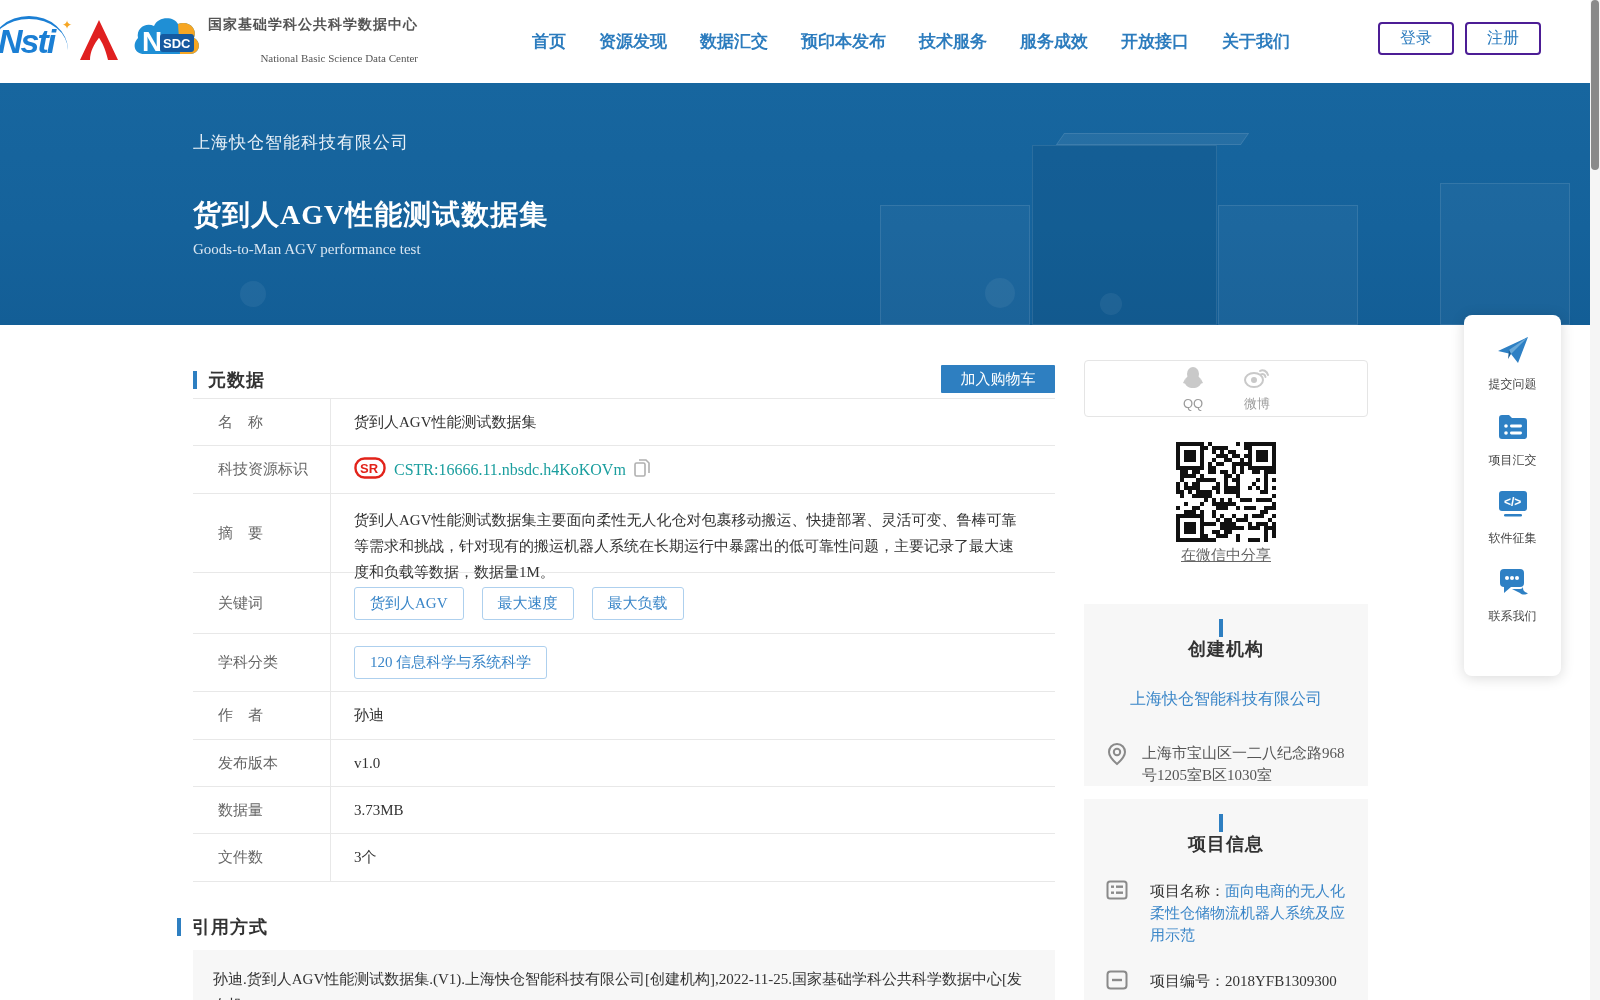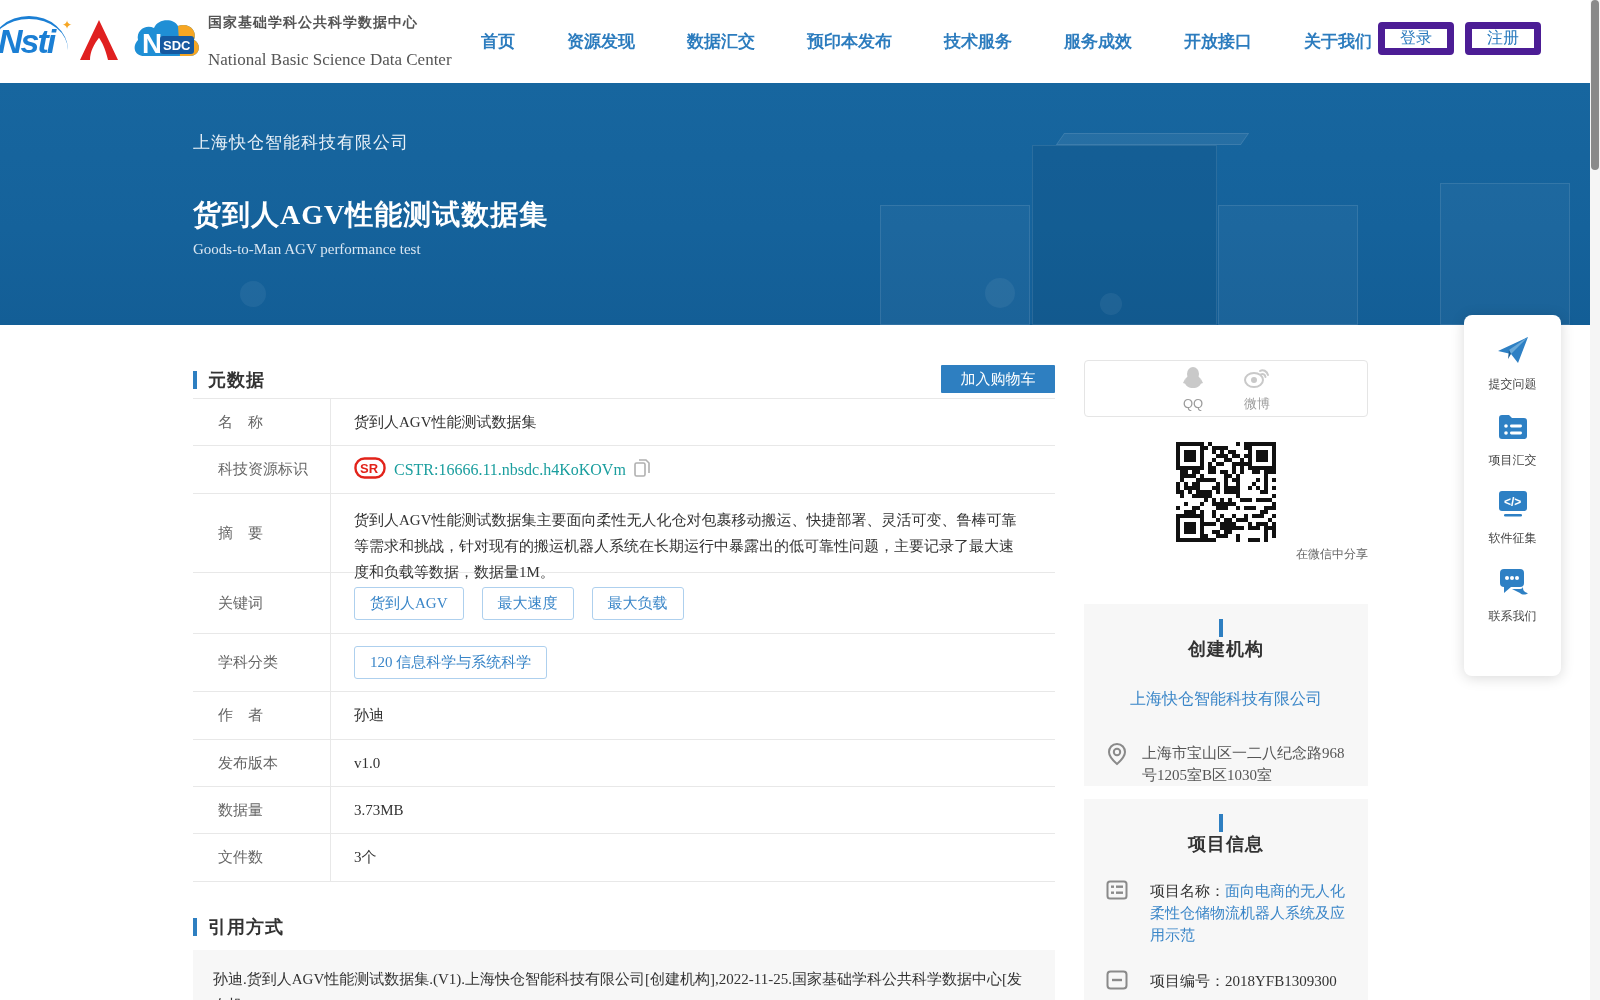--- a/index.html
+++ b/index.html
@@ -12,27 +12,27 @@
   .logo-nsti { position:absolute; left:-10px; top:16px; width:80px; height:50px; }
   .nsti-text { font-family:"Liberation Sans",sans-serif; font-style:italic; font-weight:bold;
                font-size:34px; color:#1b7fd4; letter-spacing:-2px; position:absolute; left:8px; top:6px; }
   .nsti-swoosh { position:absolute; left:0px; top:0px; width:78px; height:34px;
                  border-top:3px solid #1b7fd4; border-radius:50% 50% 0 0 / 100% 100% 0 0; }
   .nsti-star { position:absolute; right:-2px; top:2px; color:#f6a623; font-size:12px; font-family:"Liberation Sans",sans-serif;}
   .logo-red { position:absolute; left:78px; top:18px; }
   .logo-nsdc { position:absolute; left:130px; top:14px; display:flex; align-items:center; }
   .nsdc-text { margin-left:6px; }
   .nsdc-cn { font-size:14px; font-weight:bold; color:#555; letter-spacing:1px; }
-  .nsdc-en { font-size:17px; color:#555; margin-top:18px; }
-
-  .nav { position:absolute; left:481px; top:0; height:83px; display:flex; align-items:center; gap:52px; }
+  .nsdc-en { font-size:11px; color:#555; margin-top:18px;text-align:right; }
+
+  .nav { position:absolute; left:532px; top:0; height:83px; display:flex; align-items:center; gap:33px; }
   .nav-item { font-size:17px; color:#2c7cbe; font-weight:bold; cursor:pointer; white-space:nowrap; }
 
   .auth { position:absolute; right:59px; top:22px; display:flex; gap:11px; }
-  .auth-btn { width:76px; height:33px; border:7px solid #4c1d95; border-radius:4px; background:#fff;
+  .auth-btn { width:76px; height:33px; border:2px solid #4c1d95; border-radius:4px; background:#fff;
               color:#2c7cbe; font-size:16px; font-family:"Liberation Serif",serif;
               display:flex; align-items:center; justify-content:center; cursor:pointer; }
 
   
   .banner { position:absolute; left:0; top:83px; width:1600px; height:242px;
             background:linear-gradient(180deg,#17669f 0%,#15629b 60%,#135e96 100%); overflow:hidden; }
   .cube { position:absolute; border:1px solid rgba(255,255,255,0.10); background:rgba(255,255,255,0.035); }
   .cube-top { position:absolute; border:1px solid rgba(255,255,255,0.10); background:rgba(255,255,255,0.07); transform:skewX(-35deg); }
   .bubble { position:absolute; border-radius:50%; background:rgba(255,255,255,0.06); }
   .hero-org { position:absolute; left:193px; top:48px; color:#e9f1f8; font-size:17px; letter-spacing:1px; }
@@ -60,21 +60,21 @@
   
   .cite-box { position:absolute; left:193px; top:950px; width:862px; height:120px; background:#f7f7f7; }
   .cite-text { padding:16px 20px; font-size:15px; color:#333; line-height:26px; }
 
   
   .share-card { position:absolute; left:1084px; top:360px; width:284px; height:57px; border:1px solid #e5e5e5;
                 border-radius:4px; background:#fff; display:flex; align-items:center; justify-content:center; gap:40px; }
   .share-item { display:flex; flex-direction:column; align-items:center; cursor:pointer; }
   .share-label { font-size:13px; color:#9b9b9b; margin-top:2px; font-family:"Liberation Sans",sans-serif; }
   .qr-wrap { position:absolute; left:1176px; top:442px; width:100px; height:100px; background:#fff; }
-  .qr-caption { position:absolute; left:1084px; top:546px; width:284px; text-align:right; font-size:12px; color:#666; }
+  .qr-caption { position:absolute; left:1084px; top:546px; width:284px; text-align:center; font-size:15px; color:#666;text-decoration:underline; }
 
   .side-card { position:absolute; left:1084px; width:284px; background:#f7f7f7; }
   .side-head { display:flex; align-items:center; padding:15px 0 0 0;flex-direction:column; }
   .creator-link { display:block; text-align:center; color:#3a86c8; font-size:16px; margin-top:28px; cursor:pointer; text-decoration:none; }
   .addr-row { display:flex; margin:32px 20px 16px 22px; }
   .addr-text { margin-left:14px; color:#555; font-size:15px; line-height:22px; }
 
   .proj-item { display:flex; margin:24px 18px 0 22px; }
   .proj-text { margin-left:22px; font-size:15px; line-height:22px; color:#333; }
   .proj-label { color:#333; }
@@ -212,21 +212,21 @@
     <div class="m-row" style="height:47px;">
       <div class="m-label">数据量</div>
       <div class="m-value">3.73MB</div>
     </div>
     <div class="m-row" style="height:48px;">
       <div class="m-label">文件数</div>
       <div class="m-value">3个</div>
     </div>
   </div>
 
-  <div class="sec-head" style="left:193px; top:915px;">
+  <div class="sec-head" style="left:177px; top:915px;">
     <div class="sec-bar"></div>
     <div class="sec-title">引用方式</div>
   </div>
   <div class="cite-box">
     <div class="cite-text">孙迪.货到人AGV性能测试数据集.(V1).上海快仓智能科技有限公司[创建机构],2022-11-25.国家基础学科公共科学数据中心[发布机</div>
   </div>
 
   <div class="share-card">
     <div class="share-item">
       <span>

